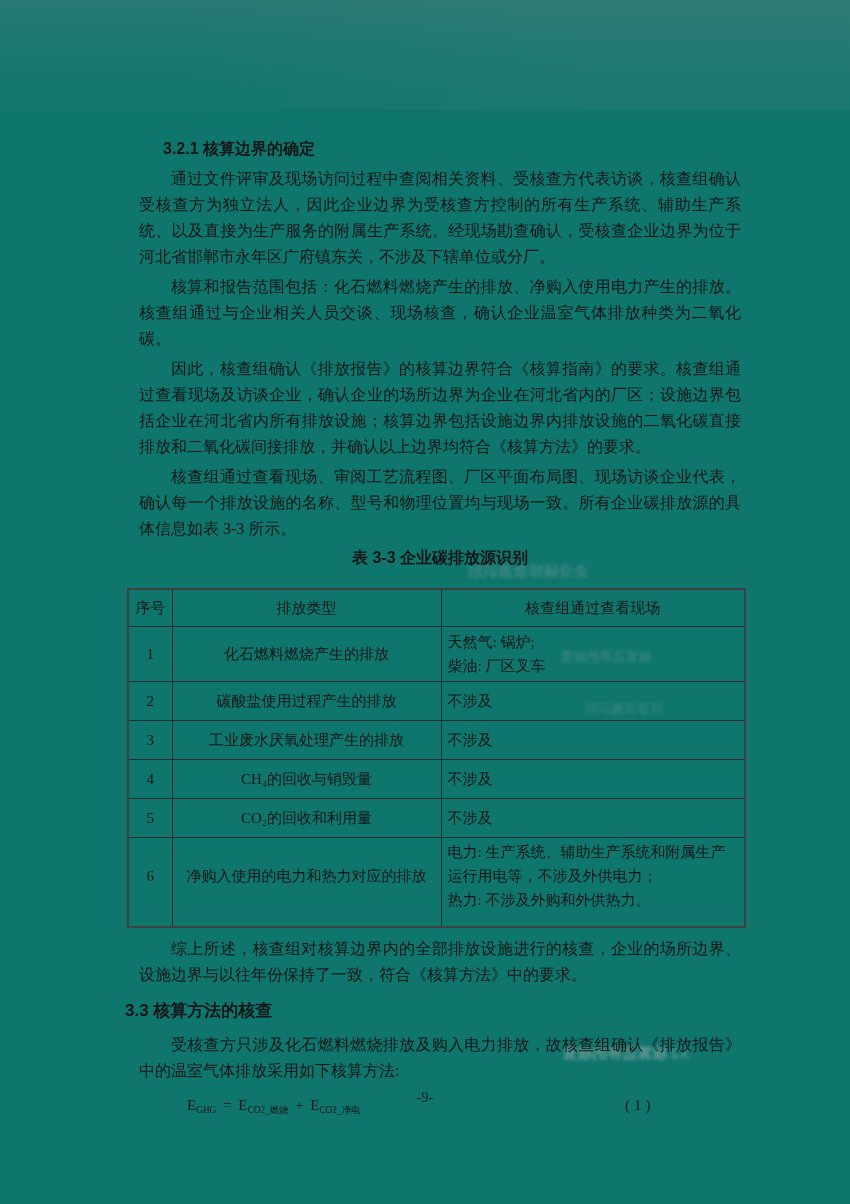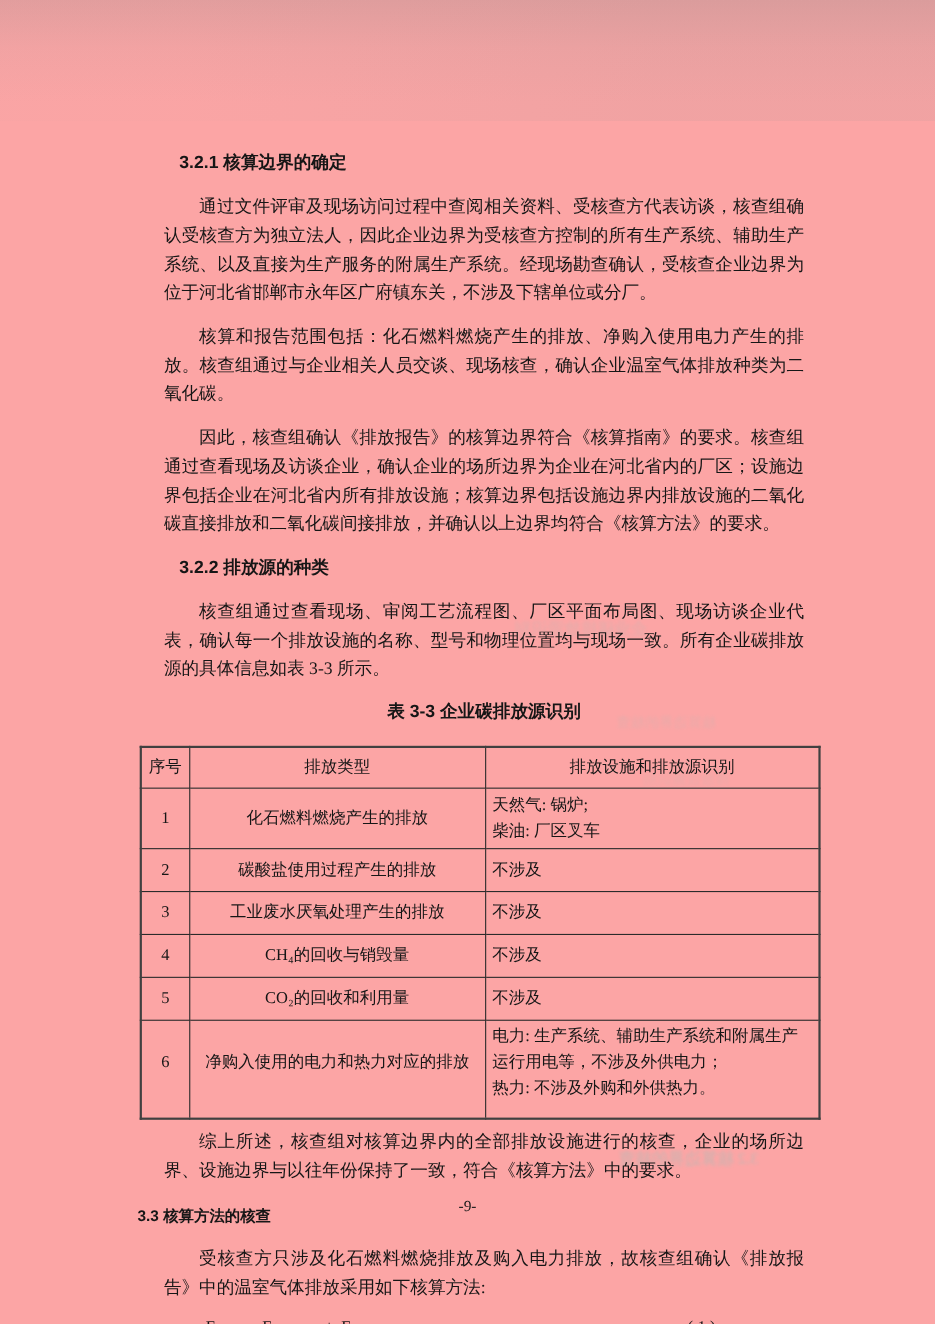--- a/index.html
+++ b/index.html
@@ -4,45 +4,45 @@
 <style>
   html, body { margin: 0; padding: 0; }
   body {
     width: 850px; height: 1204px;
     background: #ffffff;
     font-family: "Liberation Serif", "DejaVu Serif", serif;
   }
   .page {
     position: relative;
     width: 850px; height: 1204px;
-    background: #fca5a5;
+    background: #0f766e;
     overflow: hidden;
     color: #161616;
   }
   
   .scan-top-shade {
     position: absolute; top: 0; left: 0; right: 0; height: 110px;
     background:
       linear-gradient(90deg, rgba(140,140,140,0.02) 20%, rgba(140,140,140,0.10) 70%),
       linear-gradient(180deg, rgba(130,130,130,0.20) 0%, rgba(140,140,140,0.07) 40%, rgba(140,140,140,0.0) 85%);
     pointer-events: none;
   }
   .content {
     position: absolute; left: 135px; top: 136px; width: 610px;
     font-size: 16px; line-height: 26px;
     text-align: justify;
   }
-  p { margin: 14px; text-indent: 2em; }
+  p { margin: 4px; text-indent: 2em; }
   .h-sub {
     margin: 0; font-size: 16px; line-height: 26px; font-weight: bold;
     font-family: "Liberation Sans", "DejaVu Sans", sans-serif;
     text-indent: 28px; text-align: left;
   }
   .h-main {
-    margin: 10px 0 8px -10px; font-size: 14px; line-height: 26px; font-weight: bold;
+    margin: 10px 0 8px -10px; font-size: 17px; line-height: 26px; font-weight: bold;
     font-family: "Liberation Sans", "DejaVu Sans", sans-serif;
     text-indent: 0; text-align: left;
   }
   .table-caption {
     margin-top: 4px; margin-bottom: 18px;
     text-align: center; font-weight: bold; font-size: 16px; line-height: 24px;
     font-family: "Liberation Sans", "DejaVu Sans", sans-serif;
   }
   table.src-table {
     border-collapse: collapse;
@@ -96,36 +96,35 @@
   <span class="bleed b3">排放设施识别</span>
   <span class="bleed b4">3.2 核算边界的核查</span>
 
   <div class="content">
 
     <h3 class="h-sub">3.2.1 核算边界的确定</h3>
     <p>通过文件评审及现场访问过程中查阅相关资料、受核查方代表访谈，核查组确认受核查方为独立法人，因此企业边界为受核查方控制的所有生产系统、辅助生产系统、以及直接为生产服务的附属生产系统。经现场勘查确认，受核查企业边界为位于河北省邯郸市永年区广府镇东关，不涉及下辖单位或分厂。</p>
     <p>核算和报告范围包括：化石燃料燃烧产生的排放、净购入使用电力产生的排放。核查组通过与企业相关人员交谈、现场核查，确认企业温室气体排放种类为二氧化碳。</p>
     <p>因此，核查组确认《排放报告》的核算边界符合《核算指南》的要求。核查组通过查看现场及访谈企业，确认企业的场所边界为企业在河北省内的厂区；设施边界包括企业在河北省内所有排放设施；核算边界包括设施边界内排放设施的二氧化碳直接排放和二氧化碳间接排放，并确认以上边界均符合《核算方法》的要求。</p>
 
-    <h3 class="h-sub">3.2.2 排放源的种类</h3>
     <p>核查组通过查看现场、审阅工艺流程图、厂区平面布局图、现场访谈企业代表，确认每一个排放设施的名称、型号和物理位置均与现场一致。所有企业碳排放源的具体信息如表 3-3 所示。</p>
 
     <div class="table-caption">表 3-3 企业碳排放源识别</div>
 
     <table class="src-table">
       <colgroup>
         <col style="width:44px">
           <col style="width:269px">
           <col style="width:304px">
       </colgroup>
       <thead>
         <tr>
           <th class="h-cell">序号</th>
           <th class="h-cell">排放类型</th>
-          <th class="h-cell">排放设施和排放源识别</th>
+          <th class="h-cell">核查组通过查看现场</th>
         </tr>
       </thead>
       <tbody>
         <tr class="row-tall">
           <td class="c-no">1</td>
           <td class="c-type">化石燃料燃烧产生的排放</td>
           <td class="c-id">
             <div>天然气: 锅炉;</div>
             <div>柴油: 厂区叉车</div>
           </td>

